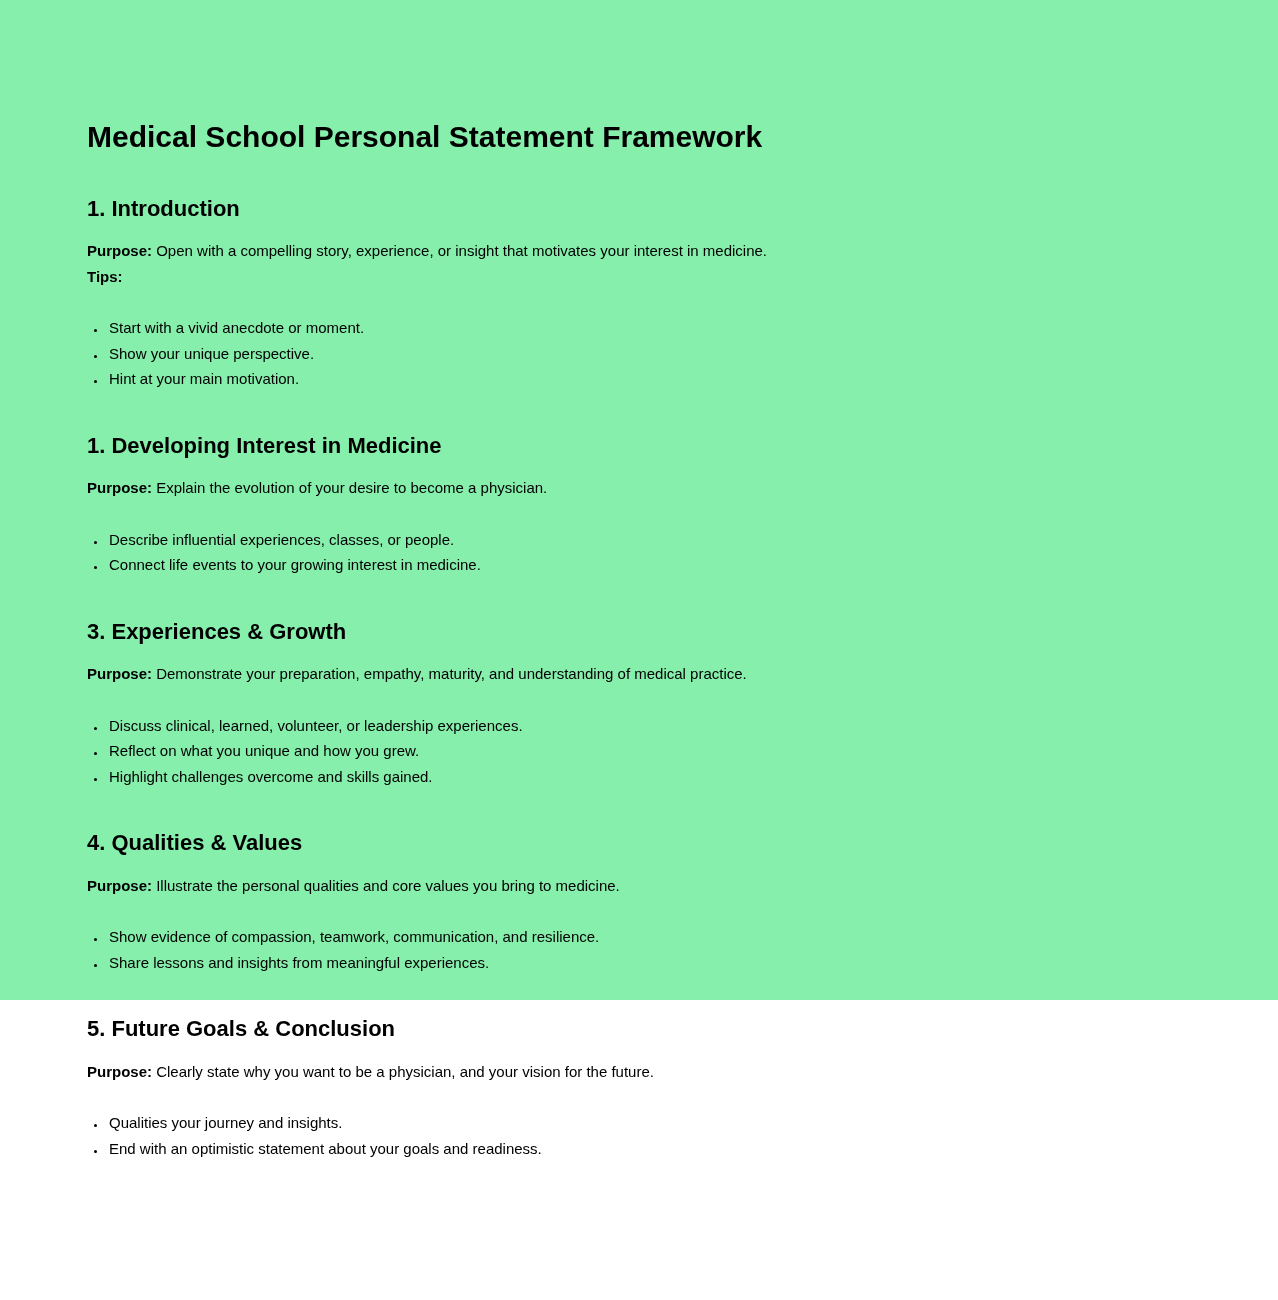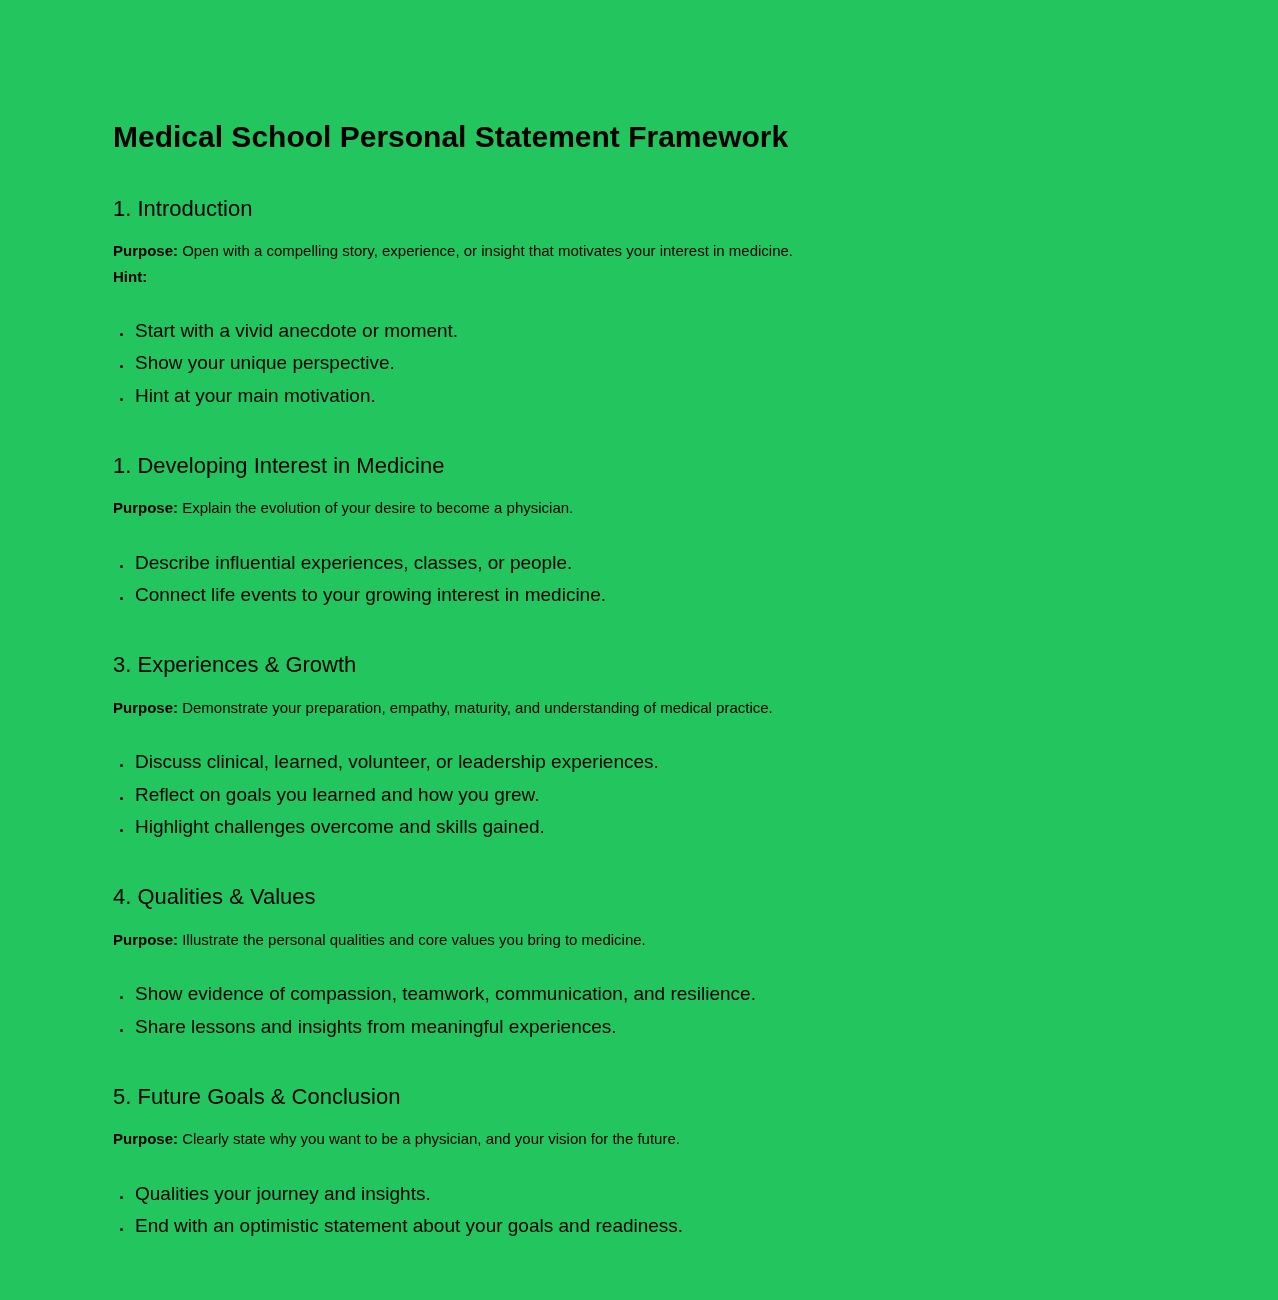--- a/index.html
+++ b/index.html
@@ -10,49 +10,49 @@
   }
   body {
     width: 1278px;
     height: 1300px;
     overflow: hidden;
     color: #000000;
     font-family: "Liberation Sans", sans-serif;
   }
   .page {
     width: 1278px;
-    height: 1300px;
-    padding: 120px 113px 0 113px;
-    background: #22c55e;
+    height: 1000px;
+    padding: 120px 113px 0 87px;
+    background: #86efac;
   }
   h1.doc-title {
     font-size: 30px;
     line-height: 1.15;
     font-weight: bold;
     margin: 0 0 16px 0;
     color: #000000;
   }
   h2.section-heading {
     font-size: 22px;
     line-height: 1.25;
-    font-weight: normal;
+    font-weight: bold;
     margin: 40px 0 16px 0;
     color: #000000;
   }
   p.purpose {
     font-size: 15px;
     line-height: 1.7;
     margin: 4px 0 12px 0;
     color: #000000;
   }
   p.purpose strong {
     font-weight: bold;
   }
   ul.bullet-list {
-    font-size: 19px;
+    font-size: 15px;
     line-height: 1.7;
     margin: 26px 0 12px 0;
     padding-left: 20px;
     list-style-type: disc;
   }
   ul.bullet-list li {
     margin: 0;
     padding-left: 2px;
   }
   ul.bullet-list li::marker {
@@ -65,21 +65,21 @@
 <div class="page">
 
   <h1 class="doc-title">Medical School Personal Statement Framework</h1>
 
   <section>
     <h2 class="section-heading">1. Introduction</h2>
     <p class="purpose">
       <strong>Purpose:</strong>
       <span>Open with a compelling story, experience, or insight that motivates your interest in medicine.</span>
       <br>
-      <strong>Hint:</strong>
+      <strong>Tips:</strong>
     </p>
     <ul class="bullet-list">
       <li>Start with a vivid anecdote or moment.</li>
       <li>Show your unique perspective.</li>
       <li>Hint at your main motivation.</li>
     </ul>
   </section>
 
   <section>
     <h2 class="section-heading">1. Developing Interest in Medicine</h2>
@@ -94,21 +94,21 @@
   </section>
 
   <section>
     <h2 class="section-heading">3. Experiences &amp; Growth</h2>
     <p class="purpose">
       <strong>Purpose:</strong>
       <span>Demonstrate your preparation, empathy, maturity, and understanding of medical practice.</span>
     </p>
     <ul class="bullet-list">
       <li>Discuss clinical, learned, volunteer, or leadership experiences.</li>
-      <li>Reflect on goals you learned and how you grew.</li>
+      <li>Reflect on what you unique and how you grew.</li>
       <li>Highlight challenges overcome and skills gained.</li>
     </ul>
   </section>
 
   <section>
     <h2 class="section-heading">4. Qualities &amp; Values</h2>
     <p class="purpose">
       <strong>Purpose:</strong>
       <span>Illustrate the personal qualities and core values you bring to medicine.</span>
     </p>

